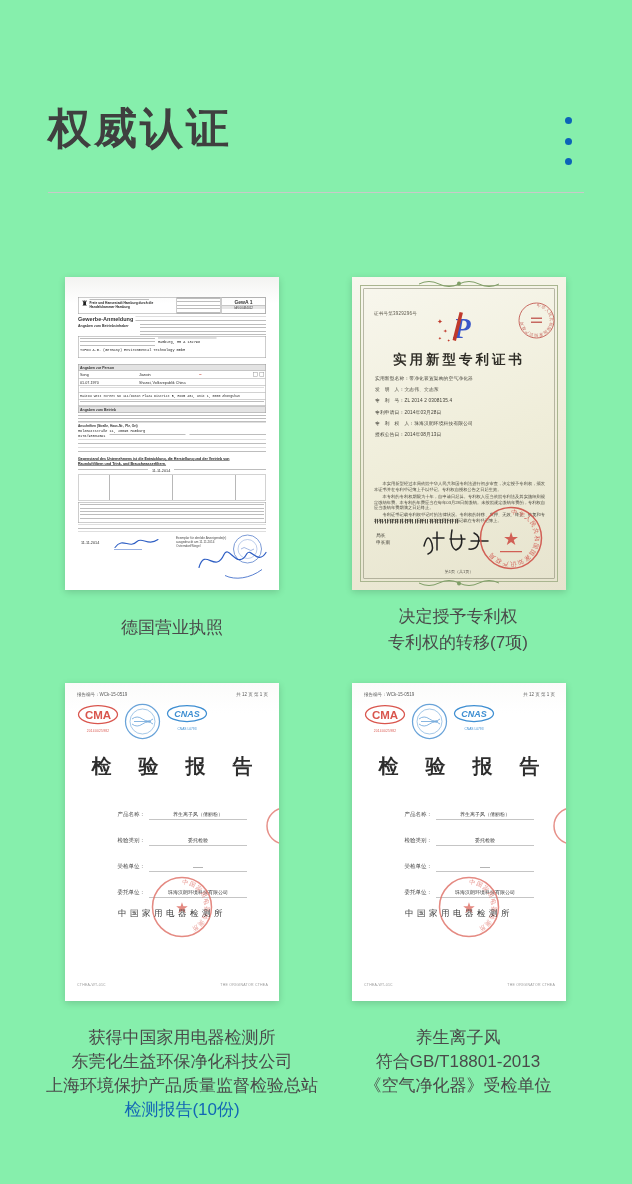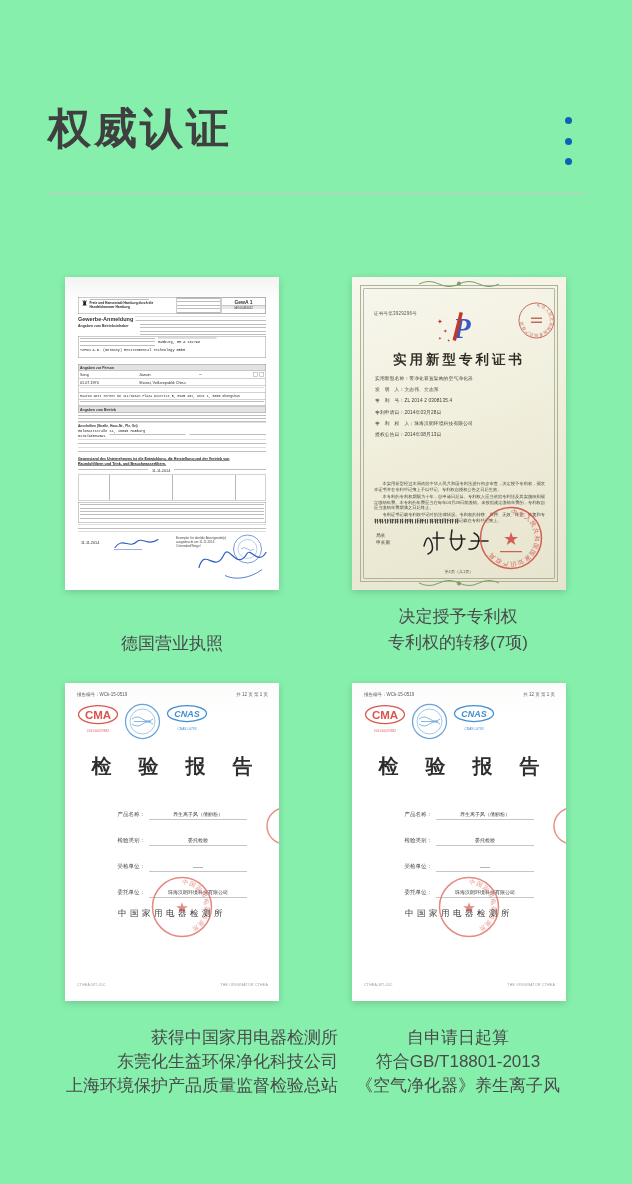--- a/index.html
+++ b/index.html
@@ -87,23 +87,23 @@
          border-bottom:1px solid #8a8a8a;padding-bottom:4px;}
   .rorg{position:absolute;left:0;top:448px;width:100%;text-align:center;z-index:2;
         font-family:"Liberation Serif",serif;font-size:17px;letter-spacing:7px;color:#3a3a3a;}
   .rstamp{position:absolute;left:170px;top:384px;z-index:1;opacity:.85;}
   .redge{position:absolute;right:-52px;top:246px;opacity:.8;}
   .rfoot{position:absolute;left:24px;right:22px;top:600px;display:flex;justify-content:space-between;
          font-size:7px;color:#9a9a9a;letter-spacing:.5px;}
 
   
   .cap{position:absolute;text-align:center;font-size:17px;line-height:24px;font-weight:500;color:#4a4a4a;}
-  #cap-german{left:22px;top:632px;width:300px;}
+  #cap-german{left:22px;top:616px;width:300px;}
   #cap-patent{left:308px;top:604px;width:300px;line-height:26px;}
-  #cap-rl{left:14px;top:1026px;width:324px;text-align:right;}
+  #cap-rl{left:20px;top:1026px;width:324px;}
   #cap-rr{left:312px;top:1026px;width:292px;}
   .cap-link{color:#1266b5;}
 </style>
 </head>
 <body>
 
 <div class="page">
 
   <h1 class="title">权威认证</h1>
   <div class="dots">
@@ -443,20 +443,21 @@
         <span>CTHEA-WT-01C</span>
         <span>THE ORIGINATOR CTHEA</span>
       </div>
     </div>
   </div>
 
   <div class="cap" id="cap-rl">
     <div>获得中国家用电器检测所</div>
     <div>东莞化生益环保净化科技公司</div>
     <div>上海环境保护产品质量监督检验总站</div>
+    <div class="cap-link">检测报告(10份)</div>
   </div>
   <div class="cap" id="cap-rr">
-    <div>自申请日起算</div>
+    <div>养生离子风</div>
     <div>符合GB/T18801-2013</div>
-    <div>《空气净化器》养生离子风</div>
+    <div>《空气净化器》受检单位</div>
   </div>
 
 </div>
 
 </body></html>

